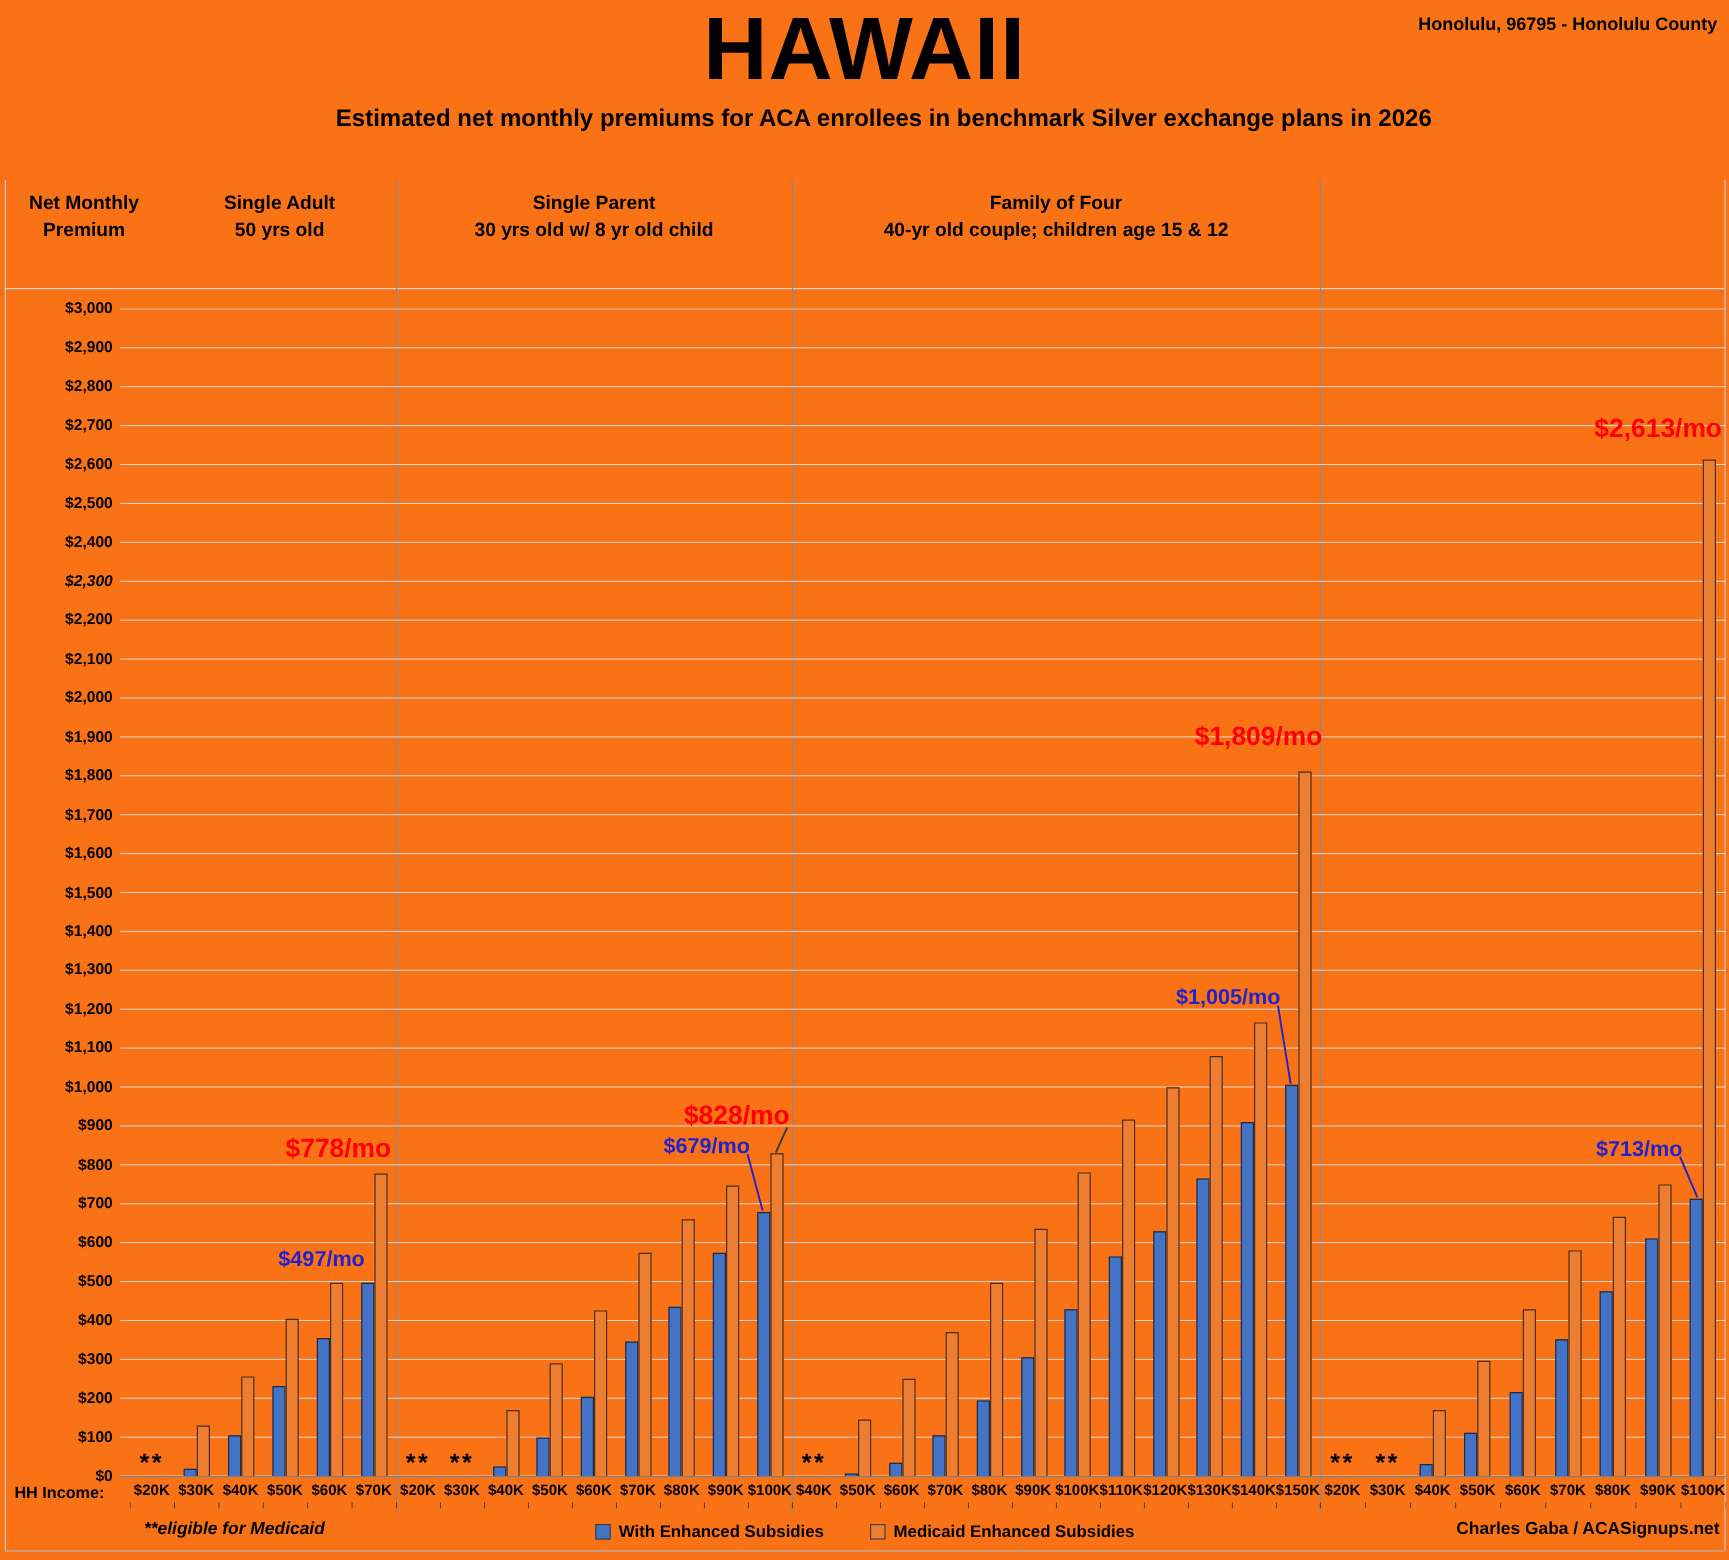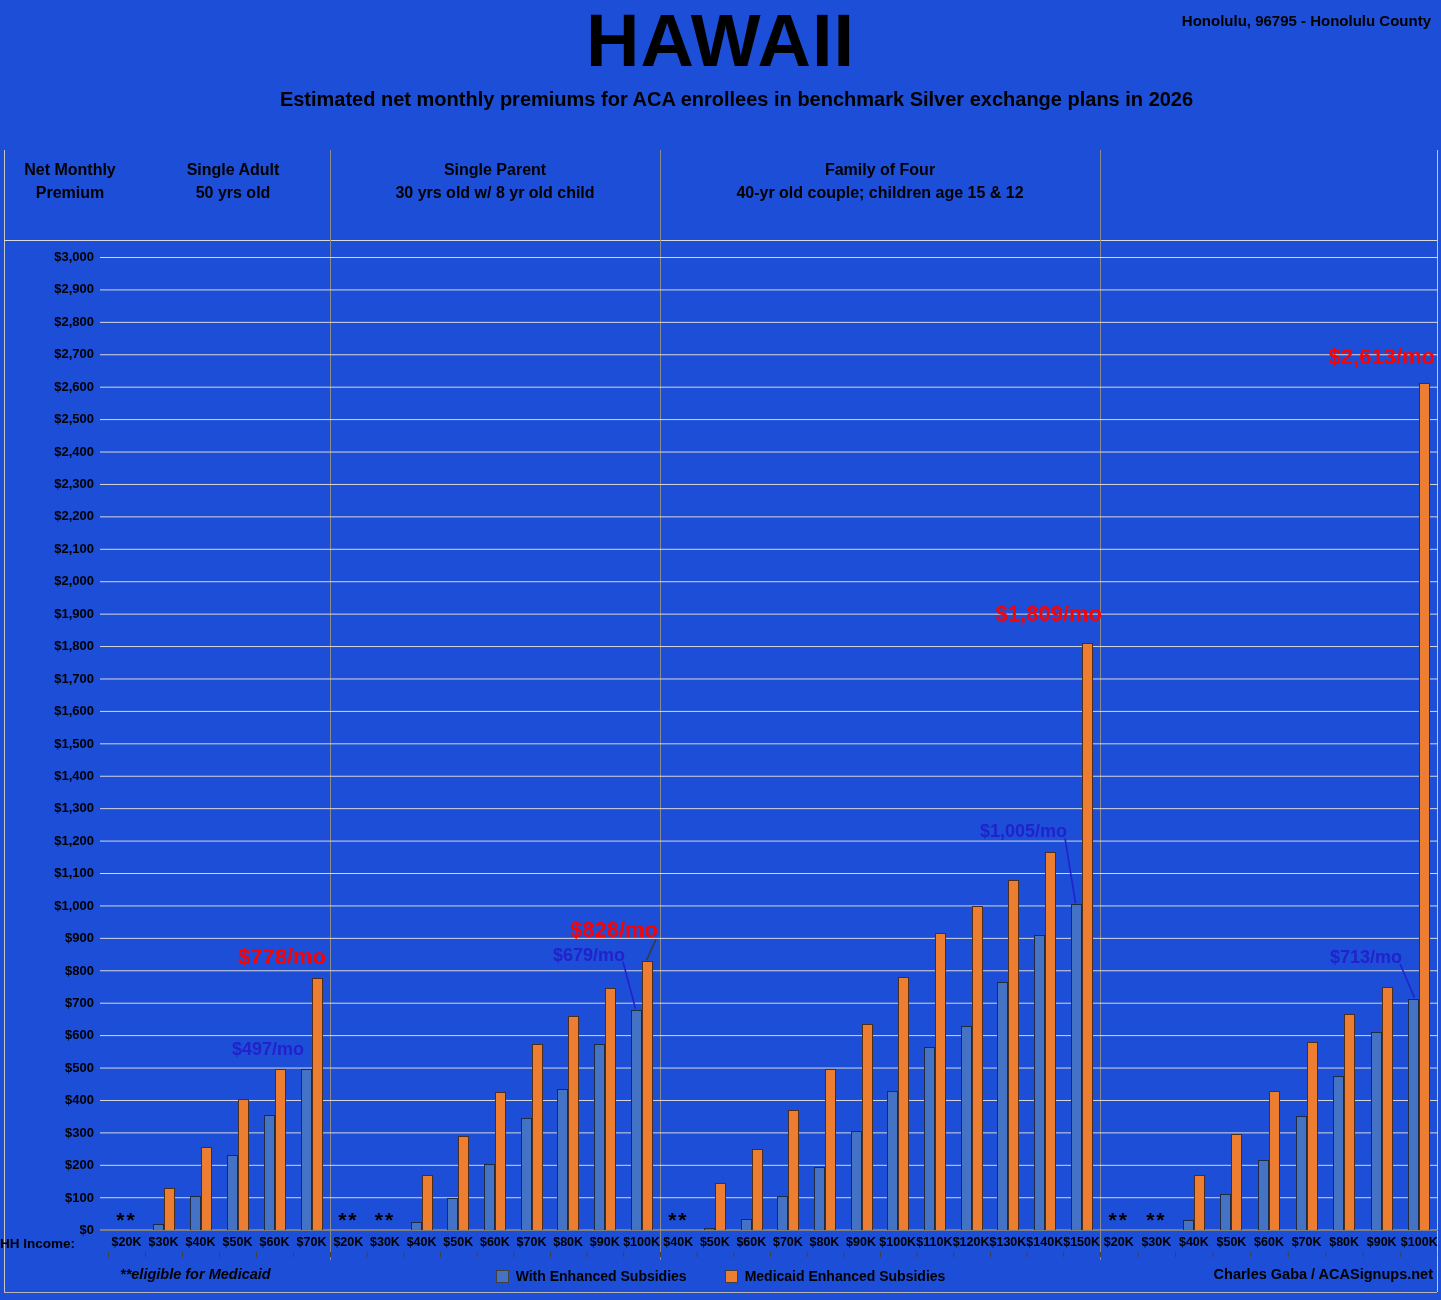--- a/index.html
+++ b/index.html
@@ -1,17 +1,17 @@
 <!DOCTYPE html>
 <html><head>
 <meta charset="utf-8">
 <style>
   html,body{margin:0;padding:0;background:#fff;}
   #canvas{
-    position:relative;width:1441px;height:1300px;background:#1d4ed8;
+    position:relative;width:1441px;height:1300px;background:#f97316;
     font-family:"Liberation Sans",sans-serif;color:#000;overflow:hidden;
   }
   #main-title{
     position:absolute;top:2px;left:0;width:100%;text-align:center;
     font-size:74px;font-weight:900;letter-spacing:1px;line-height:78px;
   }
   #location{
     position:absolute;top:12px;right:10px;font-size:15px;font-weight:bold;padding-left:42px;
   }
   .subtitle{
@@ -58,21 +58,21 @@
   .ann-red{font-size:22px;}
   .ann-blue{font-size:18px;}
   .leader-svg{position:absolute;left:0;top:0;pointer-events:none;z-index:4;}
   .xrow{position:absolute;top:1234px;height:18px;display:flex;}
   .x-tick{
     flex:1;text-align:center;font-size:12.5px;font-weight:bold;
     white-space:nowrap;overflow:visible;line-height:16px;
   }
   .tickstrip{position:absolute;top:1252px;height:5px;}
   #hh-income{
-    position:absolute;top:1236px;left:0;width:99px;text-align:left;
+    position:absolute;top:1236px;left:0;width:99px;text-align:center;
     font-size:13.5px;font-weight:bold;
   }
   #footer{position:absolute;top:1263px;left:0;width:100%;height:26px;}
   #footnote{
     position:absolute;left:120px;top:3px;font-size:14.5px;font-weight:bold;
     font-style:italic;
   }
   #legend{
     position:absolute;left:0;top:0;width:100%;display:flex;
     justify-content:center;gap:38px;align-items:center;height:26px;
@@ -133,21 +133,21 @@
       <div class="y-tick" style="top: 542.367px;">$1,300</div>
       <div class="y-tick" style="top: 509.933px;">$1,400</div>
       <div class="y-tick" style="top: 477.5px;">$1,500</div>
       <div class="y-tick" style="top: 445.067px;">$1,600</div>
       <div class="y-tick" style="top: 412.633px;">$1,700</div>
       <div class="y-tick" style="top: 380.2px;">$1,800</div>
       <div class="y-tick" style="top: 347.767px;">$1,900</div>
       <div class="y-tick" style="top: 315.333px;">$2,000</div>
       <div class="y-tick" style="top: 282.9px;">$2,100</div>
       <div class="y-tick" style="top: 250.467px;">$2,200</div>
-      <div class="y-tick" style="top: 218.033px;">$2,300</div>
+      <div class="y-tick" style="top: 218.033px; font-style: italic;">$2,300</div>
       <div class="y-tick" style="top: 185.6px;">$2,400</div>
       <div class="y-tick" style="top: 153.167px;">$2,500</div>
       <div class="y-tick" style="top: 120.733px;">$2,600</div>
       <div class="y-tick" style="top: 88.3px;">$2,700</div>
       <div class="y-tick" style="top: 55.8667px;">$2,800</div>
       <div class="y-tick" style="top: 23.4333px; padding-left: 40px;">$2,900</div>
       <div class="y-tick" style="top: -9px;">$3,000</div>
     </div>
   <div id="plot-area">
       <div class="panel" style="left: 8px; width: 222px;">

